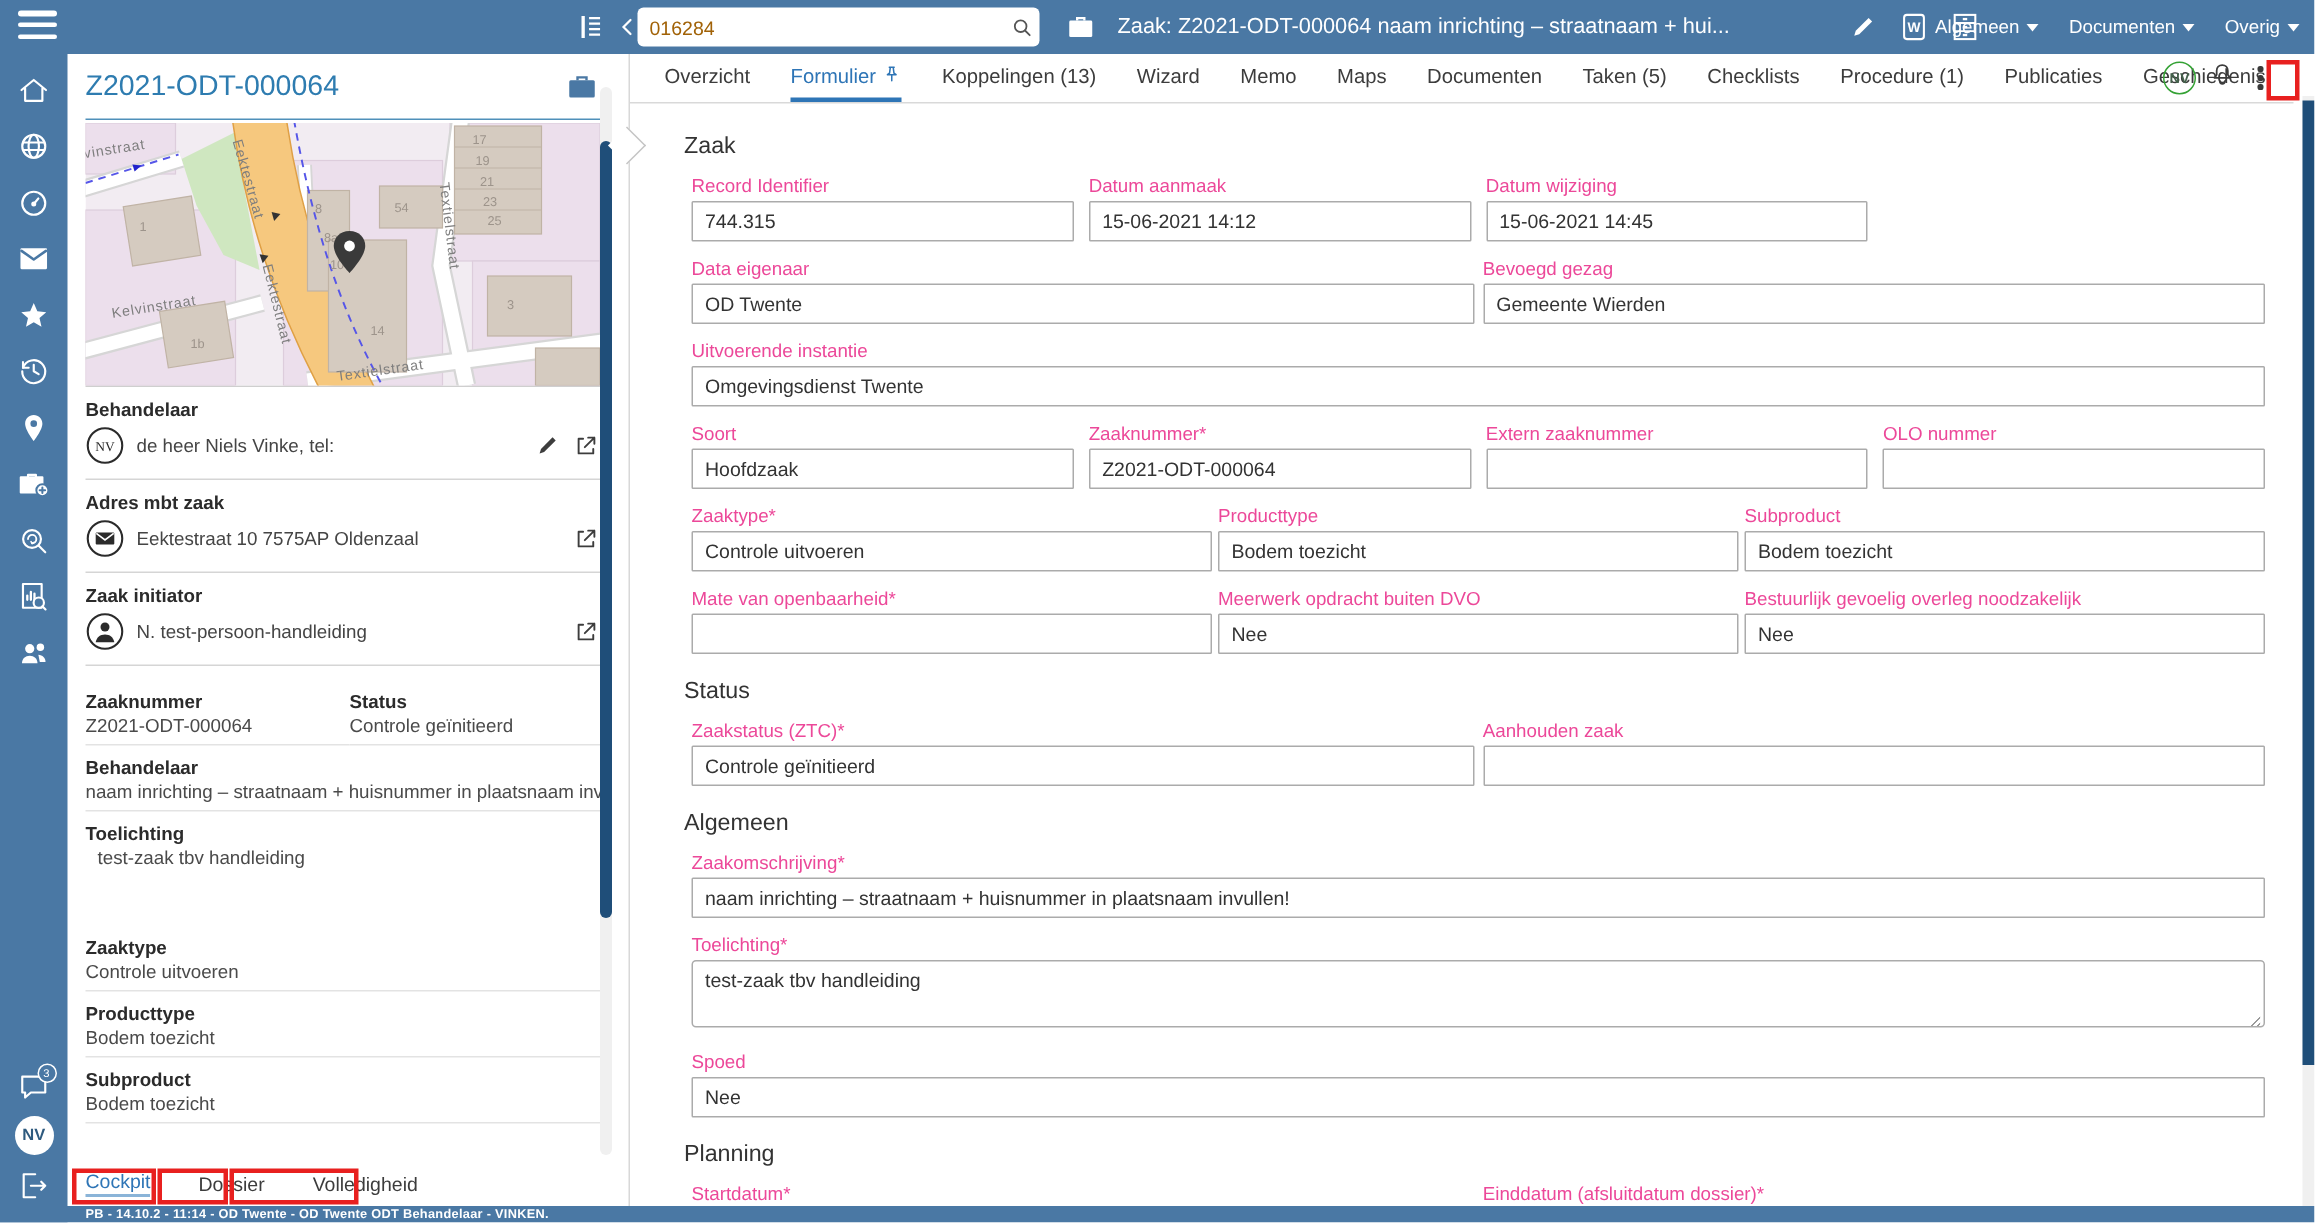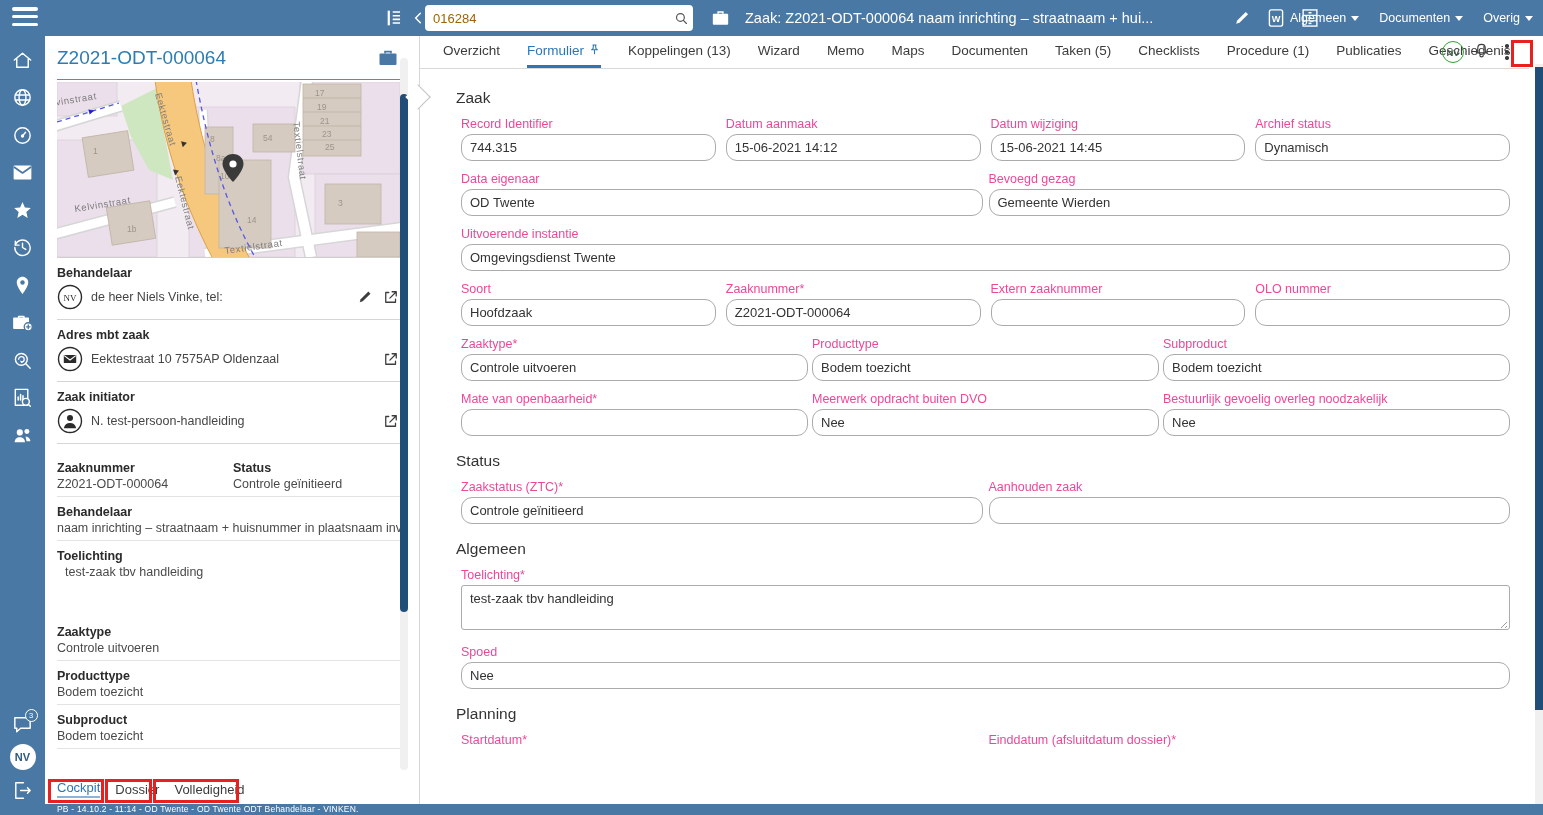--- a/index.html
+++ b/index.html
@@ -37,21 +37,21 @@
   .c-row{display:flex;align-items:center;gap:8px}
   .c-value{font-size:12.5px;color:#454545;flex:1;white-space:nowrap;overflow:hidden}
   .mini-ic{width:18px;height:18px;cursor:pointer;flex:0 0 auto}
   .mini-ic svg{width:18px;height:18px;stroke:#3d3d3d;stroke-width:1.7;fill:none;stroke-linecap:round;stroke-linejoin:round}
   .two-col{display:grid;grid-template-columns:176px 1fr;padding-top:9px}
   .ditem{padding-top:8px}
   .dlabel{font-size:12.5px;font-weight:bold;color:#2b2b2b;margin-bottom:2px}
   .dvalue{font-size:12.5px;color:#4a4a4a;border-bottom:1px solid #e3e3e3;padding-bottom:5px;white-space:nowrap;overflow:hidden}
   .dvalue.noline{border-bottom:none}
   .toel-val{min-height:52px;border-bottom:1px solid #cfcfcf;padding-left:8px;box-sizing:border-box}
-  .lp-tabs{position:absolute;left:12px;bottom:4px;display:flex;align-items:center;height:22px;gap:15px}
+  .lp-tabs{position:absolute;left:12px;bottom:4px;display:flex;align-items:center;height:22px;gap:32px}
   .lp-tab{font-size:13px;color:#3c3c3c;cursor:pointer;white-space:nowrap}
   .lp-tab.active{color:#2e75b6;border-bottom:2px solid #8ab4d8;padding-bottom:1px}
   .ann{position:absolute;border:3px solid #e8201f;box-sizing:border-box;z-index:40;pointer-events:none}
   
   .v-divider{position:absolute;left:419px;top:36px;width:1px;height:768px;background:#d8d8d8;z-index:11}
   .notch{position:absolute;left:409px;top:88px;width:17px;height:17px;background:#fff;border-top:1px solid #c4c4c4;border-right:1px solid #c4c4c4;transform:rotate(45deg);z-index:12}
   
   .main{position:absolute;left:420px;top:36px;width:1123px;height:564px;background:#fff}
   .tabsrow{position:relative;height:32px;border-bottom:1px solid #d9d9d9;display:flex;align-items:stretch;gap:27px;padding-left:23px;margin-right:14px}
   .tab{font-size:13.5px;color:#3c3c3c;display:flex;align-items:center;gap:4px;cursor:pointer;white-space:nowrap;border-bottom:3px solid transparent;box-sizing:border-box}
@@ -63,31 +63,31 @@
   .kebab i{width:3.4px;height:3.4px;border-radius:50%;background:#3a3a3a}
   
   .form{padding:4px 33px 0 41px;height:730px;overflow:hidden}
   .sec-title{font-size:15.5px;color:#333;margin:16px 0 10px -5px}
   .frow{display:grid;margin-bottom:11px}
   .cols-4{grid-template-columns:repeat(4,1fr);gap:10px}
   .cols-3{grid-template-columns:repeat(3,1fr);gap:4px}
   .cols-2{grid-template-columns:repeat(2,1fr);gap:6px}
   .cols-1{grid-template-columns:1fr}
   .flabel{font-size:12.5px;color:#ec4899;margin-bottom:3px;white-space:nowrap}
-  .fld input{width:100%;height:27px;border:1px solid #ababab;border-radius:11px;padding:0 8px;font:13px "Liberation Sans",sans-serif;color:#333;box-sizing:border-box;background:#fff}
+  .fld input{width:100%;height:27px;border:1px solid #ababab;border-radius:1px;padding:0 8px;font:13px "Liberation Sans",sans-serif;color:#333;box-sizing:border-box;background:#fff}
   .ta-wrap{position:relative}
   .fld textarea{width:100%;height:45px;border:1px solid #ababab;border-radius:3px;padding:5px 8px;font:13px "Liberation Sans",sans-serif;color:#333;box-sizing:border-box;resize:none;background:#fff}
   .ta-wrap::after{content:'';position:absolute;right:3px;bottom:6px;width:9px;height:9px;
      background:repeating-linear-gradient(135deg,transparent 0 2px,#9a9a9a 2px 3px);
      clip-path:polygon(100% 0,100% 100%,0 100%)}
   
   .main-scrollbar{position:absolute;right:0;top:28px;width:8px;height:740px;background:#f0f0f0}
   .main-thumb{position:absolute;left:0;top:3px;width:8px;height:643px;background:#1f4e79}
   .statusbar{position:absolute;left:0;bottom:0;width:1543px;height:11px;background:#4a78a4;z-index:35}
-  .statusbar div{padding-left:57px;font-size:8.5px;font-weight:normal;color:#fff;line-height:11px;letter-spacing:.2px;white-space:nowrap}
+  .statusbar div{padding-left:57px;font-size:8.5px;font-weight:bold;color:#fff;line-height:11px;letter-spacing:.2px;white-space:nowrap}
   
   .map-street{font-size:9.5px;fill:#7e7e7e;letter-spacing:.6px}
   .map-num{font-size:8.5px;fill:#9d948b}
 </style>
 </head>
 <body>
 
 <div class="topbar">
   <div class="hamburger">
       <span></span>
@@ -503,21 +503,20 @@
   </div>
   <div class="ann" style="left:1091px;top:4px;width:22px;height:27px"></div>
 
   <div class="form">
 
     <div class="sec-title">Zaak</div>
     <div class="frow cols-4">
       <div class="fld"><div class="flabel">Record Identifier</div><input value="744.315" style=""></div>
       <div class="fld"><div class="flabel">Datum aanmaak</div><input value="15-06-2021 14:12" style=""></div>
       <div class="fld"><div class="flabel">Datum wijziging</div><input value="15-06-2021 14:45" style=""></div>
-      <div class="fld"><div class="flabel">Archief status</div><input value="Dynamisch" style=""></div>
     </div>
     <div class="frow cols-2">
       <div class="fld"><div class="flabel">Data eigenaar</div><input value="OD Twente" style=""></div>
       <div class="fld"><div class="flabel">Bevoegd gezag</div><input value="Gemeente Wierden" style=""></div>
     </div>
     <div class="frow cols-1">
       <div class="fld"><div class="flabel">Uitvoerende instantie</div><input value="Omgevingsdienst Twente" style=""></div>
     </div>
     <div class="frow cols-4">
       <div class="fld"><div class="flabel">Soort</div><input value="Hoofdzaak" style=""></div>
@@ -536,20 +535,23 @@
       <div class="fld"><div class="flabel">Bestuurlijk gevoelig overleg noodzakelijk</div><input value="Nee" style=""></div>
     </div>
 
     <div class="sec-title">Status</div>
     <div class="frow cols-2">
       <div class="fld"><div class="flabel">Zaakstatus (ZTC)*</div><input value="Controle geïnitieerd" style=""></div>
       <div class="fld"><div class="flabel">Aanhouden zaak</div><input value="" style=""></div>
     </div>
 
     <div class="sec-title">Algemeen</div>
+    <div class="frow cols-1">
+      <div class="fld"><div class="flabel">Zaakomschrijving*</div><input value="naam inrichting – straatnaam + huisnummer in plaatsnaam invullen!" style=""></div>
+    </div>
     <div class="frow cols-1">
       <div class="fld">
           <div class="flabel">Toelichting*</div>
         <div class="ta-wrap"><textarea style="">test-zaak tbv handleiding</textarea></div>
       </div>
     </div>
     <div class="frow cols-1">
       <div class="fld"><div class="flabel">Spoed</div><input value="Nee" style=""></div>
     </div>
 

